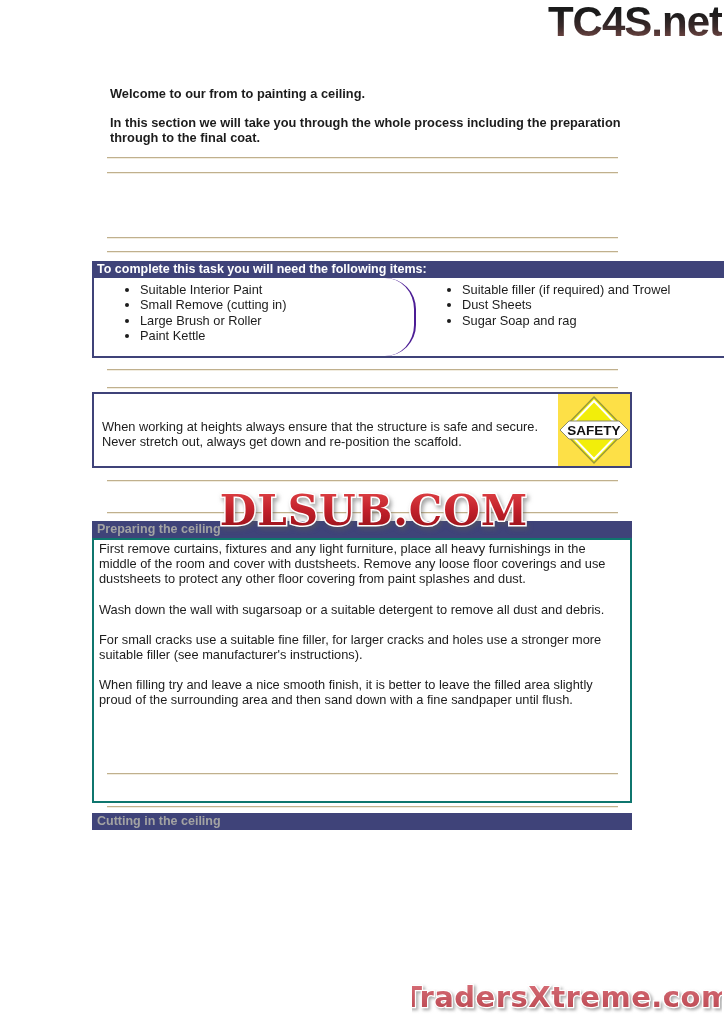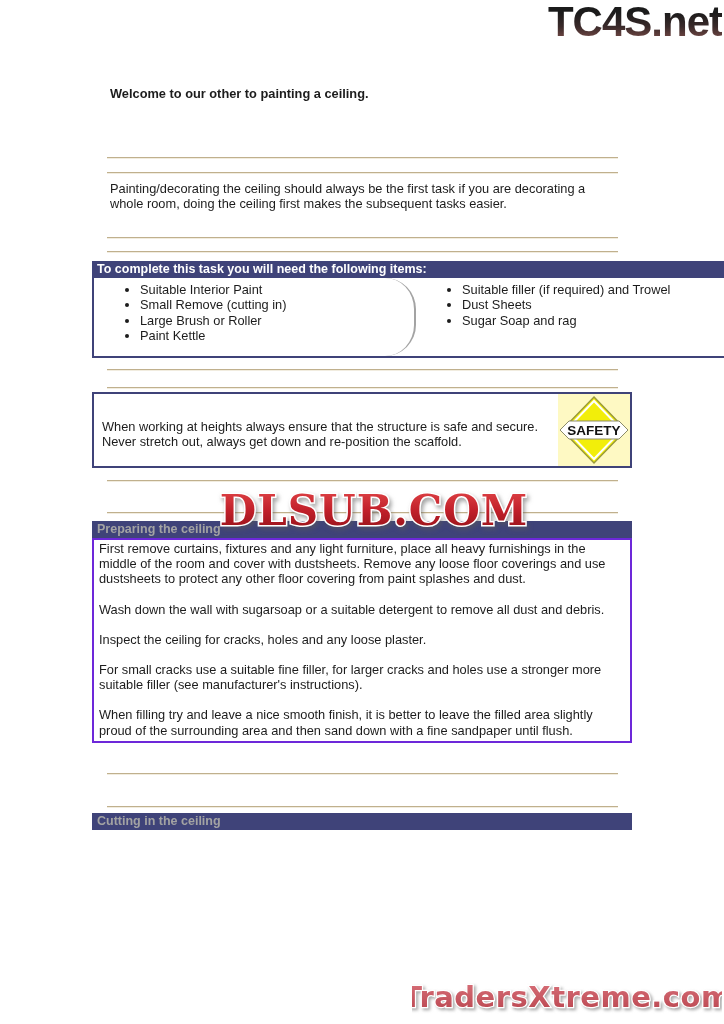--- a/index.html
+++ b/index.html
@@ -76,21 +76,21 @@
     padding: 1px 5px 2px 5px;
   }
   .items-table .t-body {
     display: flex;
     border: 2px solid #3f4379;
     border-top: none;
     height: 80px;
     background: #fff;
   }
   .items-table .cell { width: 50%; padding-top: 4px; }
-  .items-table .cell.left { border-right: 2px solid #a3a3a3; border-radius: 31px; }
+  .items-table .cell.left { border-right: 2px solid #4c1d95; border-radius: 31px; }
   .items-table ul { margin: 0; padding-left: 46px; list-style: disc; }
   .items-table li {
     font-size: 12.8px; line-height: 15.4px;
     padding-right: 28px;
   }
 
   
   .safety-box {
     position: absolute;
     left: 92px; top: 392px; width: 540px; height: 76px;
@@ -100,51 +100,51 @@
     align-items: stretch;
   }
   .safety-text {
     flex: 1;
     font-size: 12.8px; line-height: 15.2px;
     padding: 8px 10px 0 8px;
     display: flex; align-items: center; border-radius: 25px;
   }
   .safety-icon-wrap {
     width: 72px;
-    background: #fef9c3;
+    background: #fde047;
     display: flex; align-items: center; justify-content: center;
   }
 
   
   .content-box {
     position: absolute;
-    left: 92px; top: 538px; width: 540px; height: 205px;
-    border: 2px solid #6d28d9;
+    left: 92px; top: 538px; width: 540px; height: 265px;
+    border: 2px solid #0f766e;
     background: #fff;
     padding: 1px 6px 0 5px;
     font-size: 12.8px; line-height: 15.2px;
   }
   .content-box p { margin: 0 0 15px 0; }
   .content-box p:last-child { margin-bottom: 0; }
 </style>
 </head>
 <body>
 
 <div class="page">
 
   <div class="wm-tc4s">TC4S.net</div>
 
   <div class="intro">
-    <p>Welcome to our other to painting a ceiling.</p>
+    <p>Welcome to our from to painting a ceiling.</p>
+    <p>In this section we will take you through the whole process including the preparation through to the final coat.</p>
   </div>
 
   <div class="rule" style="top:157px"></div>
   <div class="rule" style="top:172px"></div>
 
-  <div class="para">Painting/decorating the ceiling should always be the first task if you are decorating a whole room, doing the ceiling first makes the subsequent tasks easier.</div>
 
   <div class="rule" style="top:237px"></div>
   <div class="rule" style="top:251px"></div>
 
   <div class="items-table">
     <div class="t-head">To complete this task you will need the following items:</div>
     <div class="t-body">
       <div class="cell left">
         <ul>
           <li>Suitable Interior Paint</li>
@@ -189,21 +189,20 @@
         <stop offset="1" stop-color="#8e1016"></stop>
       </linearGradient>
     </defs>
     <text x="170" y="43" text-anchor="middle" font-family="DejaVu Serif, serif" font-size="42" font-weight="bold" letter-spacing="1" fill="url(#dlgrad)" stroke="#ffffff" stroke-width="3" paint-order="stroke" style="filter: drop-shadow(2px 3px 2px rgba(90,90,90,0.55));">DLSUB.COM</text>
   </svg>
 
   <div class="bar" style="top:521px">Preparing the ceiling</div>
   <div class="content-box">
     <p>First remove curtains, fixtures and any light furniture, place all heavy furnishings in the middle of the room and cover with dustsheets. Remove any loose floor coverings and use dustsheets to protect any other floor covering from paint splashes and dust.</p>
     <p>Wash down the wall with sugarsoap or a suitable detergent to remove all dust and debris.</p>
-    <p>Inspect the ceiling for cracks, holes and any loose plaster.</p>
     <p>For small cracks use a suitable fine filler, for larger cracks and holes use a stronger more suitable filler (see manufacturer's instructions).</p>
     <p>When filling try and leave a nice smooth finish, it is better to leave the filled area slightly proud of the surrounding area and then sand down with a fine sandpaper until flush.</p>
   </div>
 
   <div class="rule" style="top:773px"></div>
   <div class="rule" style="top:806px"></div>
 
   <div class="bar" style="top:813px">Cutting in the ceiling</div>
 
   <svg class="wm-svg wm-traders" width="310" height="48" viewBox="0 0 310 48">

